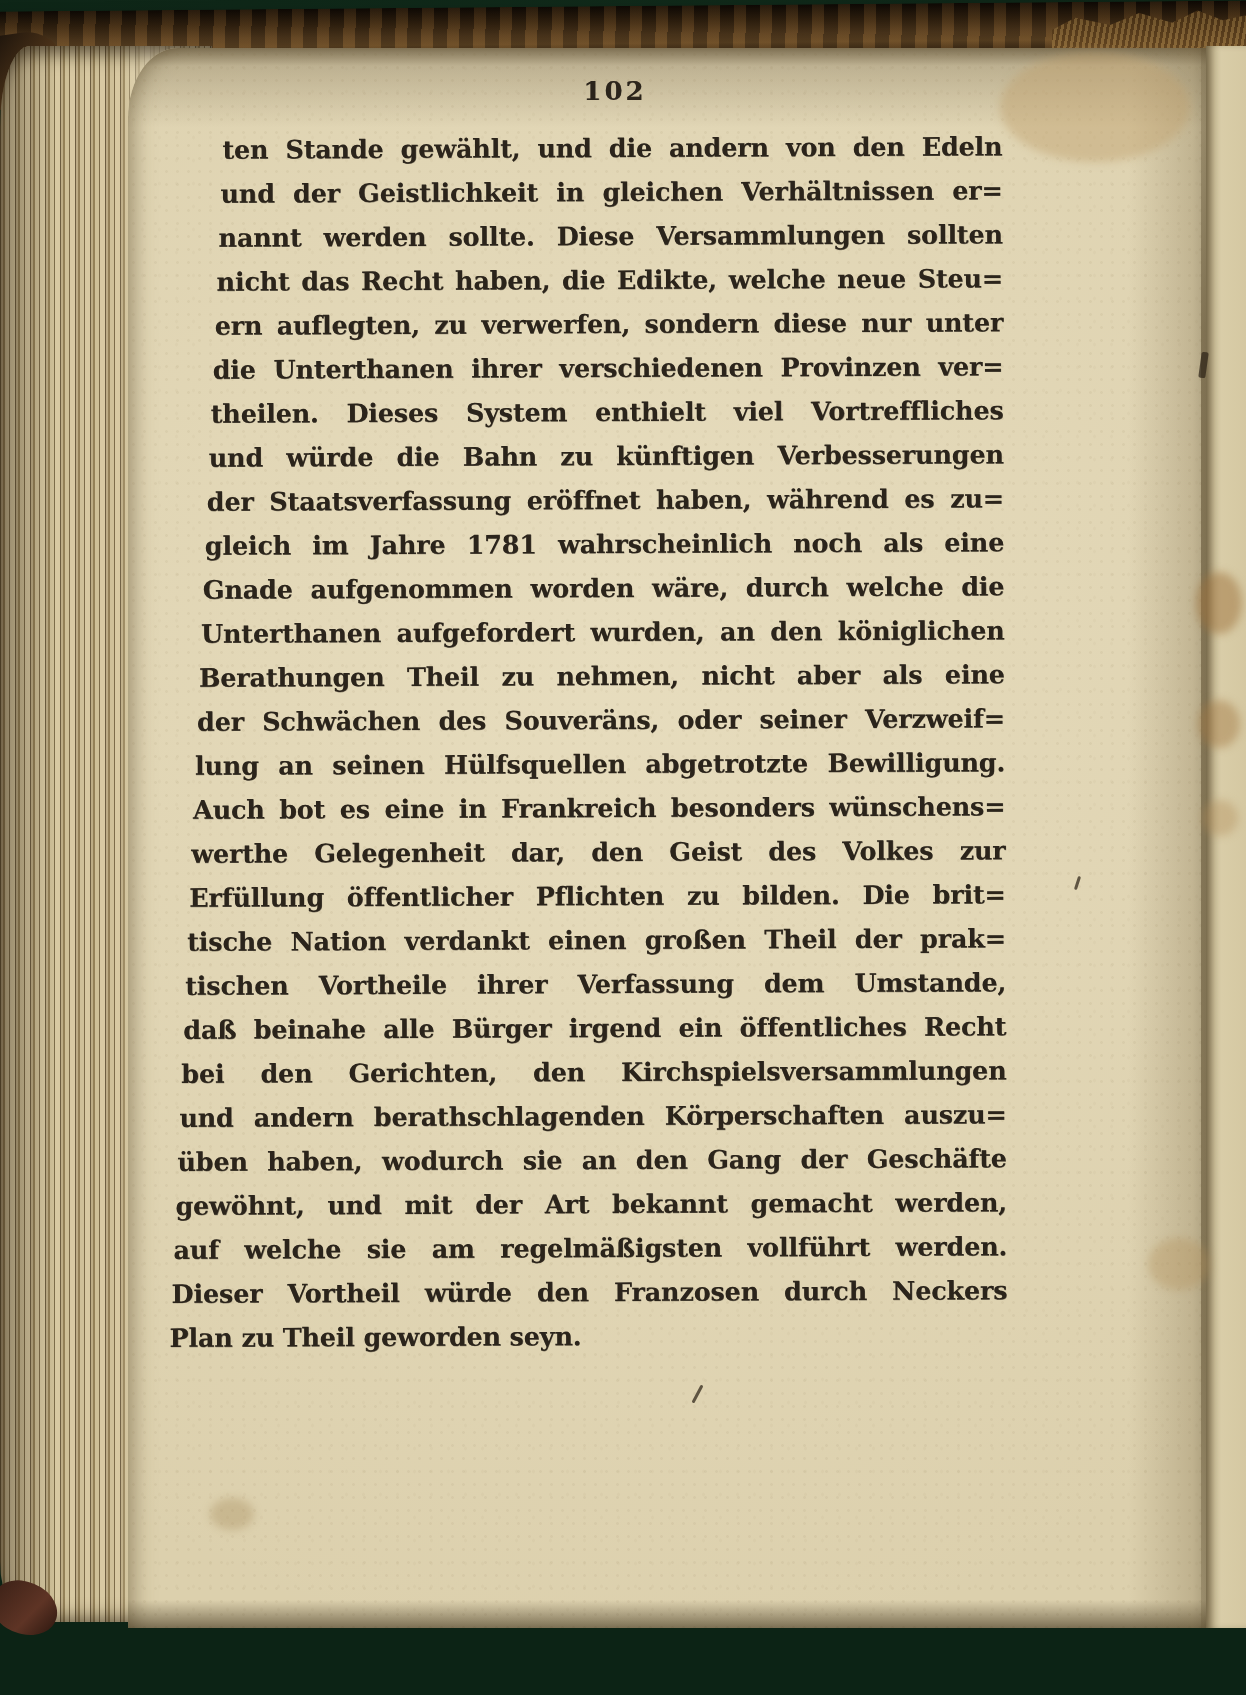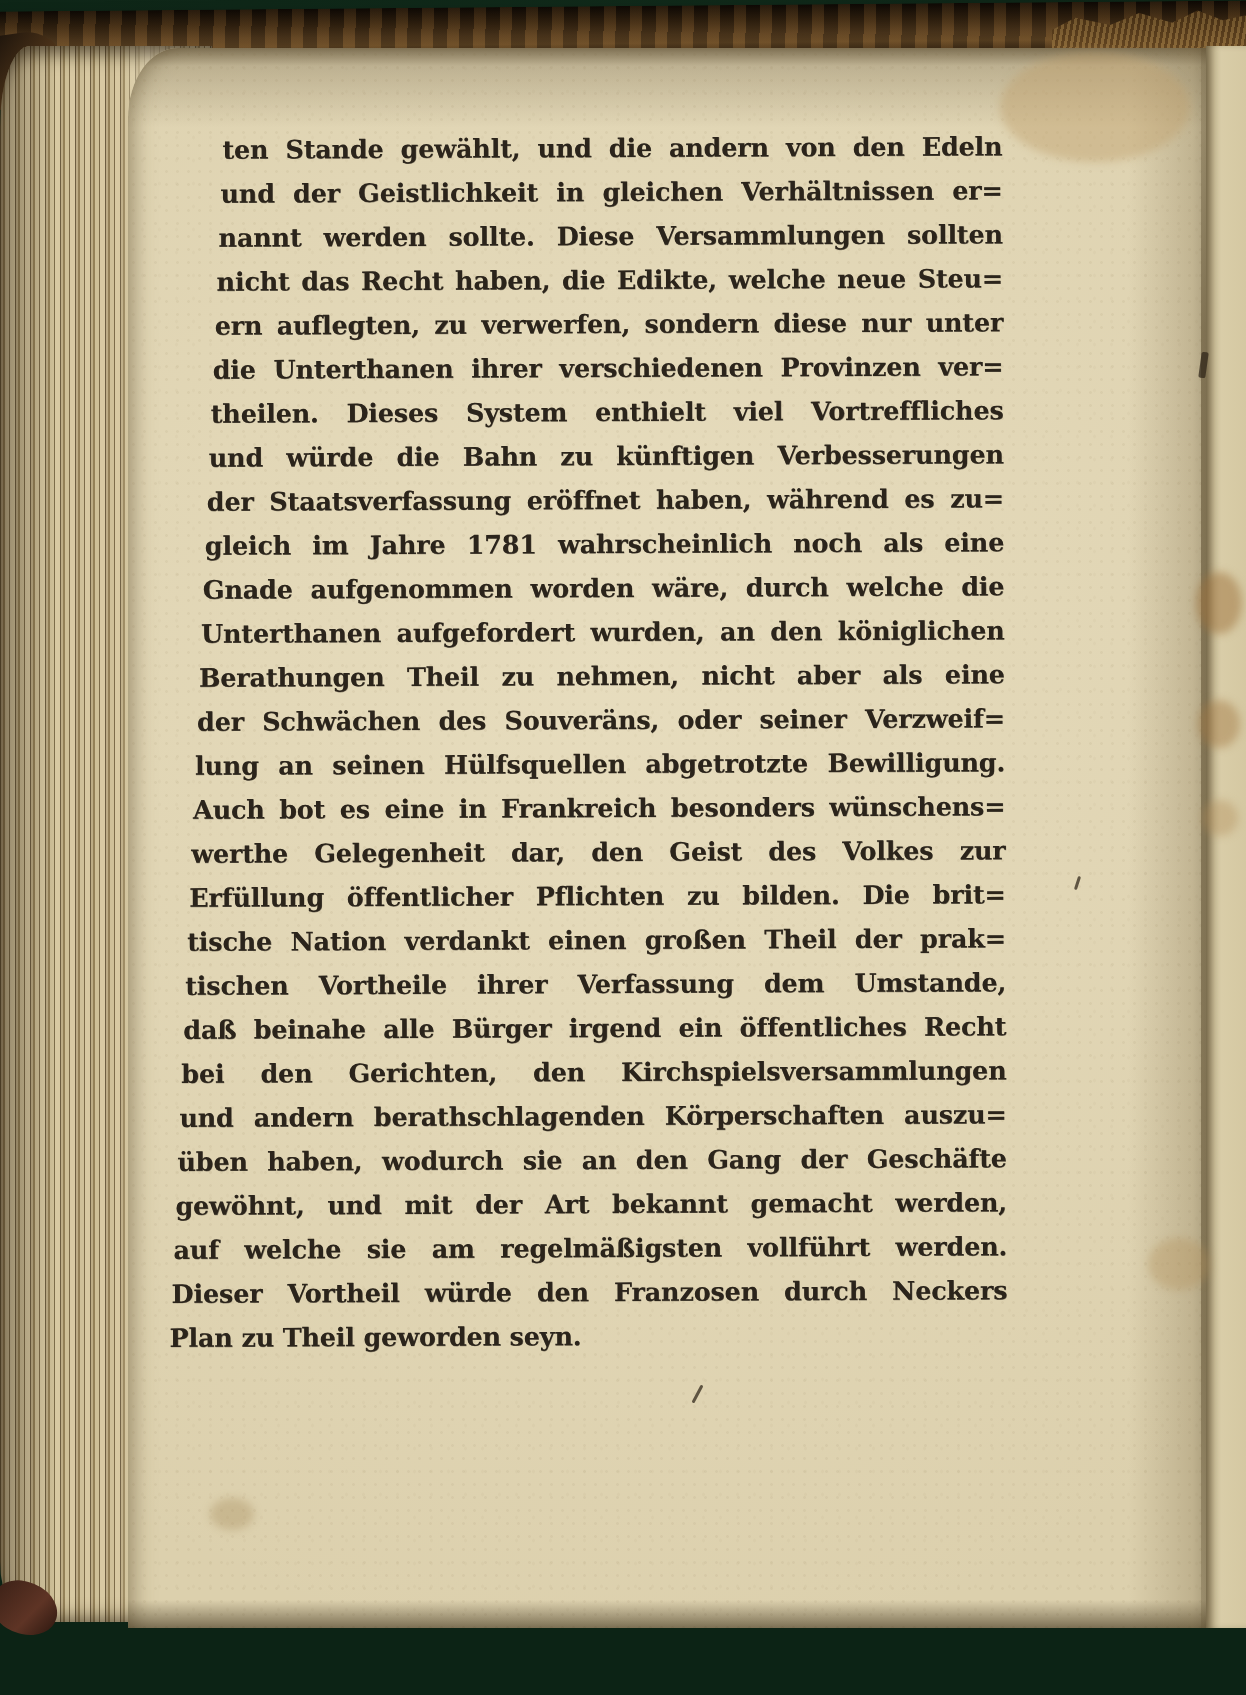--- a/index.html
+++ b/index.html
@@ -148,20 +148,21 @@
 
   <div class="leather-top"></div>
   <div class="leather-right"></div>
   <div class="leather-left-corner"></div>
 
   <div class="page-stack"></div>
 
   <div class="main-page">
     <div class="paper-grain"></div>
 
+    <div class="page-number">102</div>
 
     <div class="text-block">
       <div class="text-line" style="--i:0">ten Stande gewählt, und die andern von den Edeln</div>
       <div class="text-line" style="--i:1">und der Geistlichkeit in gleichen Verhältnissen er=</div>
       <div class="text-line" style="--i:2">nannt werden sollte. Diese Versammlungen sollten</div>
       <div class="text-line" style="--i:3">nicht das Recht haben, die Edikte, welche neue Steu=</div>
       <div class="text-line" style="--i:4">ern auflegten, zu verwerfen, sondern diese nur unter</div>
       <div class="text-line" style="--i:5">die Unterthanen ihrer verschiedenen Provinzen ver=</div>
       <div class="text-line" style="--i:6">theilen. Dieses System enthielt viel Vortreffliches</div>
       <div class="text-line" style="--i:7">und würde die Bahn zu künftigen Verbesserungen</div>

